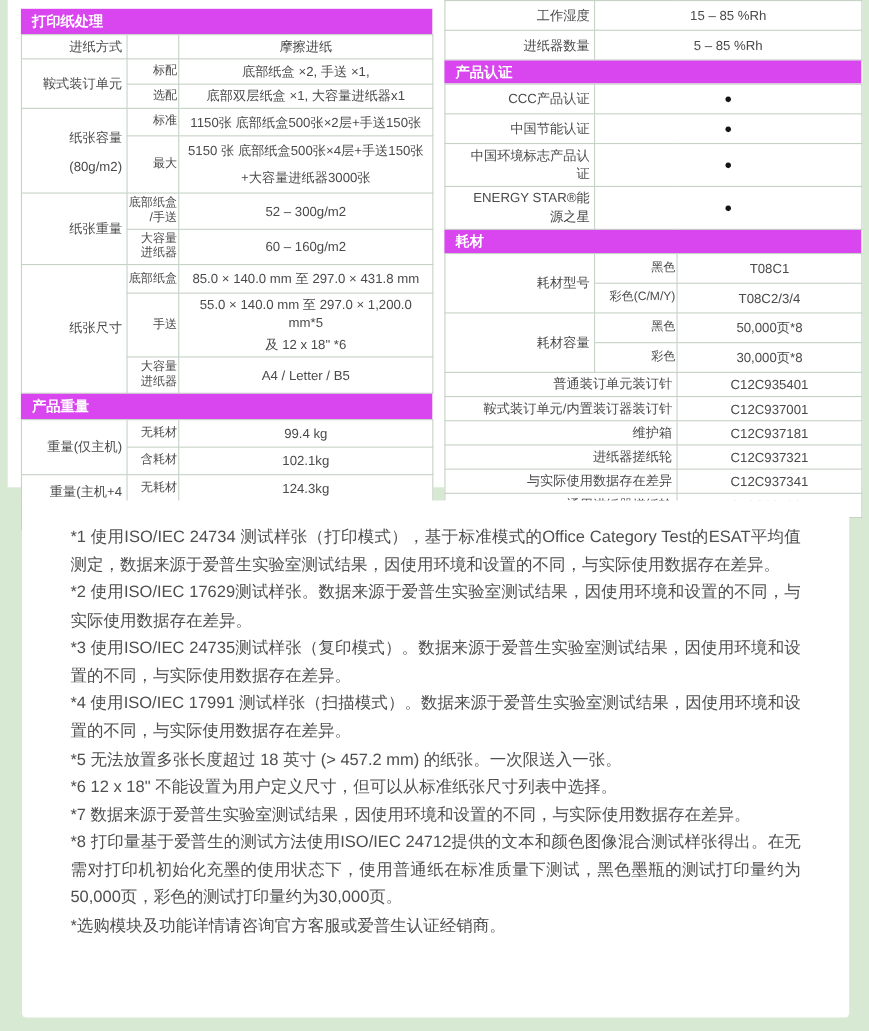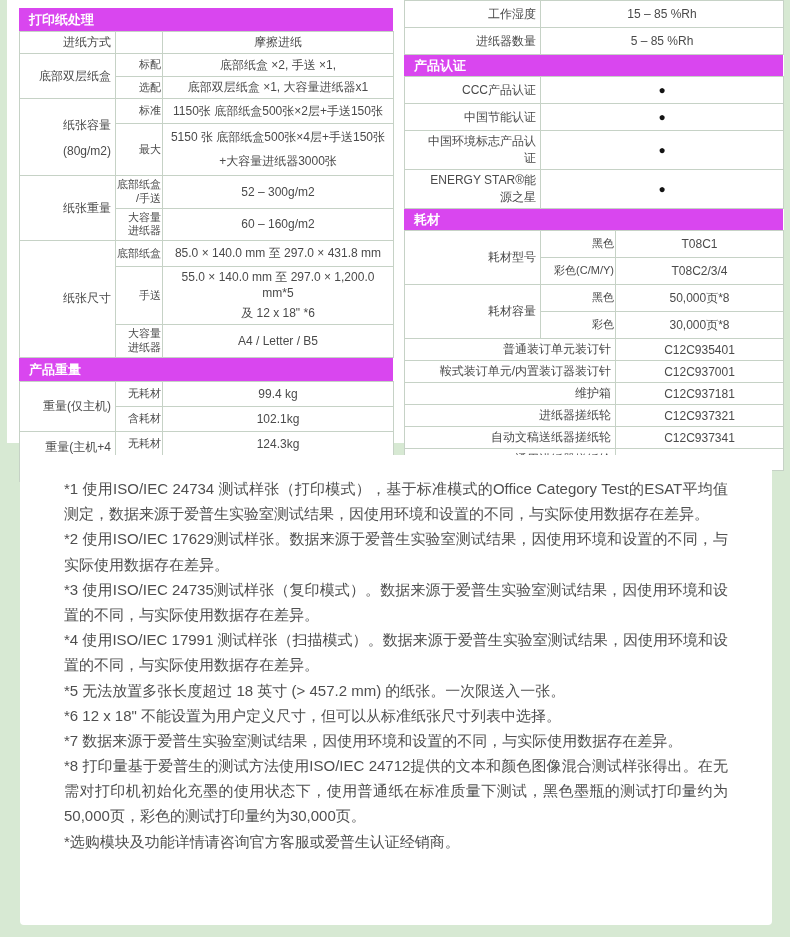--- a/index.html
+++ b/index.html
@@ -72,21 +72,21 @@
         <col style="width:47px">
         <col style="width:231px">
       </colgroup>
     <tbody>
         <tr class="h20">
       <td class="lbl">进纸方式</td>
       <td class="sub"></td>
       <td class="val">摩擦进纸</td>
     </tr>
     <tr class="h23">
-      <td class="lbl" rowspan="2">底部双层纸盒</td>
+      <td class="lbl" rowspan="2">鞍式装订单元</td>
       <td class="sub">标配</td>
       <td class="val">底部纸盒 ×2, 手送 ×1,</td>
     </tr>
     <tr class="h22">
       <td class="sub">选配</td>
       <td class="val">底部双层纸盒 ×1, 大容量进纸器x1</td>
     </tr>
     <tr class="h25">
       <td class="lbl" rowspan="2">
         <div>纸张容量</div>
@@ -251,21 +251,21 @@
     </tr>
     <tr class="h21">
       <td class="lbl" colspan="2">维护箱</td>
       <td class="val">C12C937181</td>
     </tr>
     <tr class="h21">
       <td class="lbl" colspan="2">进纸器搓纸轮</td>
       <td class="val">C12C937321</td>
     </tr>
     <tr class="h21">
-      <td class="lbl" colspan="2">自动文稿送纸器搓纸轮</td>
+      <td class="lbl" colspan="2">与实际使用数据存在差异</td>
       <td class="val">C12C937341</td>
     </tr>
     <tr class="h21">
       <td class="lbl" colspan="2">通用进纸器搓纸轮</td>
       <td class="val">C12C937361</td>
     </tr>
   </tbody>
     </table>
 </div>
 

